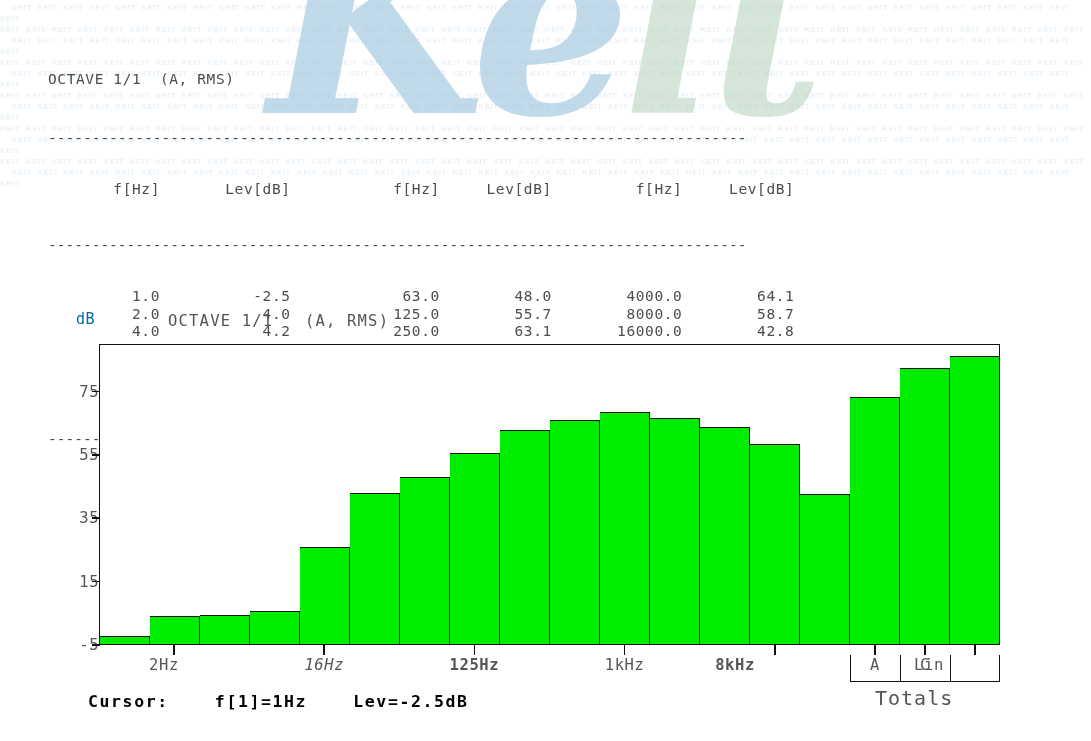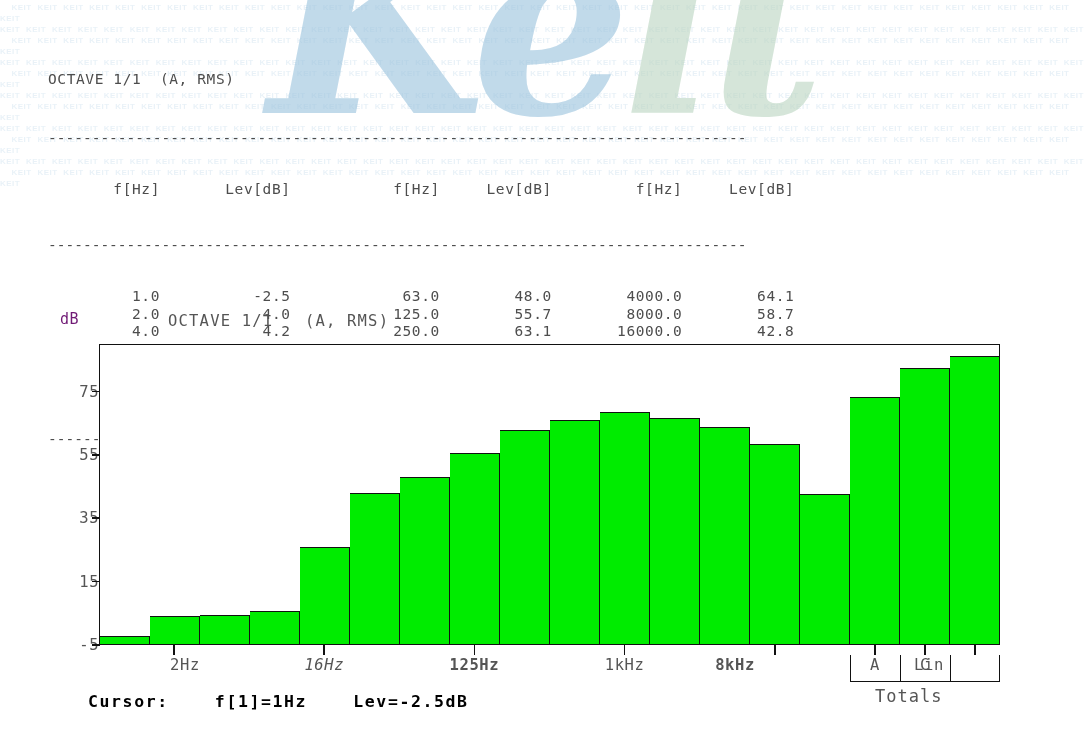--- a/index.html
+++ b/index.html
@@ -87,23 +87,23 @@
 
   
   #chart-block {
     position: absolute;
     left: 0; top: 296px;
     width: 1091px;
     height: 445px;
   }
   #y-axis-unit {
     position: absolute;
-    left: 60px; top: 310px;
+    left: 76px; top: 310px;
     font-size: 15px;
-    color: #701a75;
+    color: #0369a1;
     letter-spacing: .5px;
   }
   #chart-title {
     position: absolute;
     left: 168px; top: 312px;
     font-size: 15.5px;
     color: #555;
     letter-spacing: 1.2px;
     white-space: pre;
   }
@@ -183,21 +183,21 @@
     position: absolute;
     top: 0;
     width: 1.3px;
     height: 100%;
     background: #111;
   }
   #totals-label {
     position: absolute;
     left: 875px;
     top: 686px;
-    font-size: 17px;
+    font-size: 20px;
     color: #555;
     letter-spacing: 1px;
   }
 
   
   #cursor-line {
     position: absolute;
     left: 88px;
     top: 692px;
     font-size: 16.5px;
@@ -289,21 +289,21 @@
         <div class="bar" title="8000.0 : 58.7 dB" style="height: 67.05%;"></div>
         <div class="bar" title="16000.0 : 42.8 dB" style="height: 50.32%;"></div>
         <div class="bar" title="TOT_A : 73.4 dB" style="height: 82.53%;"></div>
         <div class="bar" title="TOT_C : 82.6 dB" style="height: 92.21%;"></div>
         <div class="bar" title="TOT_Lin : 86.5 dB" style="height: 96.32%;"></div>
       </div>
   </div>
 
   <div id="xaxis">
       <div class="xtick-mark" style="left: 173.283px;"></div>
-      <div class="xtick-label" style="left: 185px;">2Hz</div>
+      <div class="xtick-label" style="left: 164px;">2Hz</div>
       <div class="xtick-mark" style="left: 323.45px;"></div>
       <div class="xtick-label" style="left: 324.25px; font-style: italic;">16Hz</div>
       <div class="xtick-mark" style="left: 473.617px;"></div>
       <div class="xtick-label" style="left: 474.417px; font-weight: bold;">125Hz</div>
       <div class="xtick-mark" style="left: 623.783px;"></div>
       <div class="xtick-label" style="left: 624.583px; text-align: right;">1kHz</div>
       <div class="xtick-mark" style="left: 773.95px;"></div>
       <div class="xtick-label" style="left: 735px; font-weight: bold;">8kHz</div>
       <div class="xtick-mark" style="left: 874.061px;"></div>
       <div class="xtick-label" style="left: 874.861px;">A</div>

